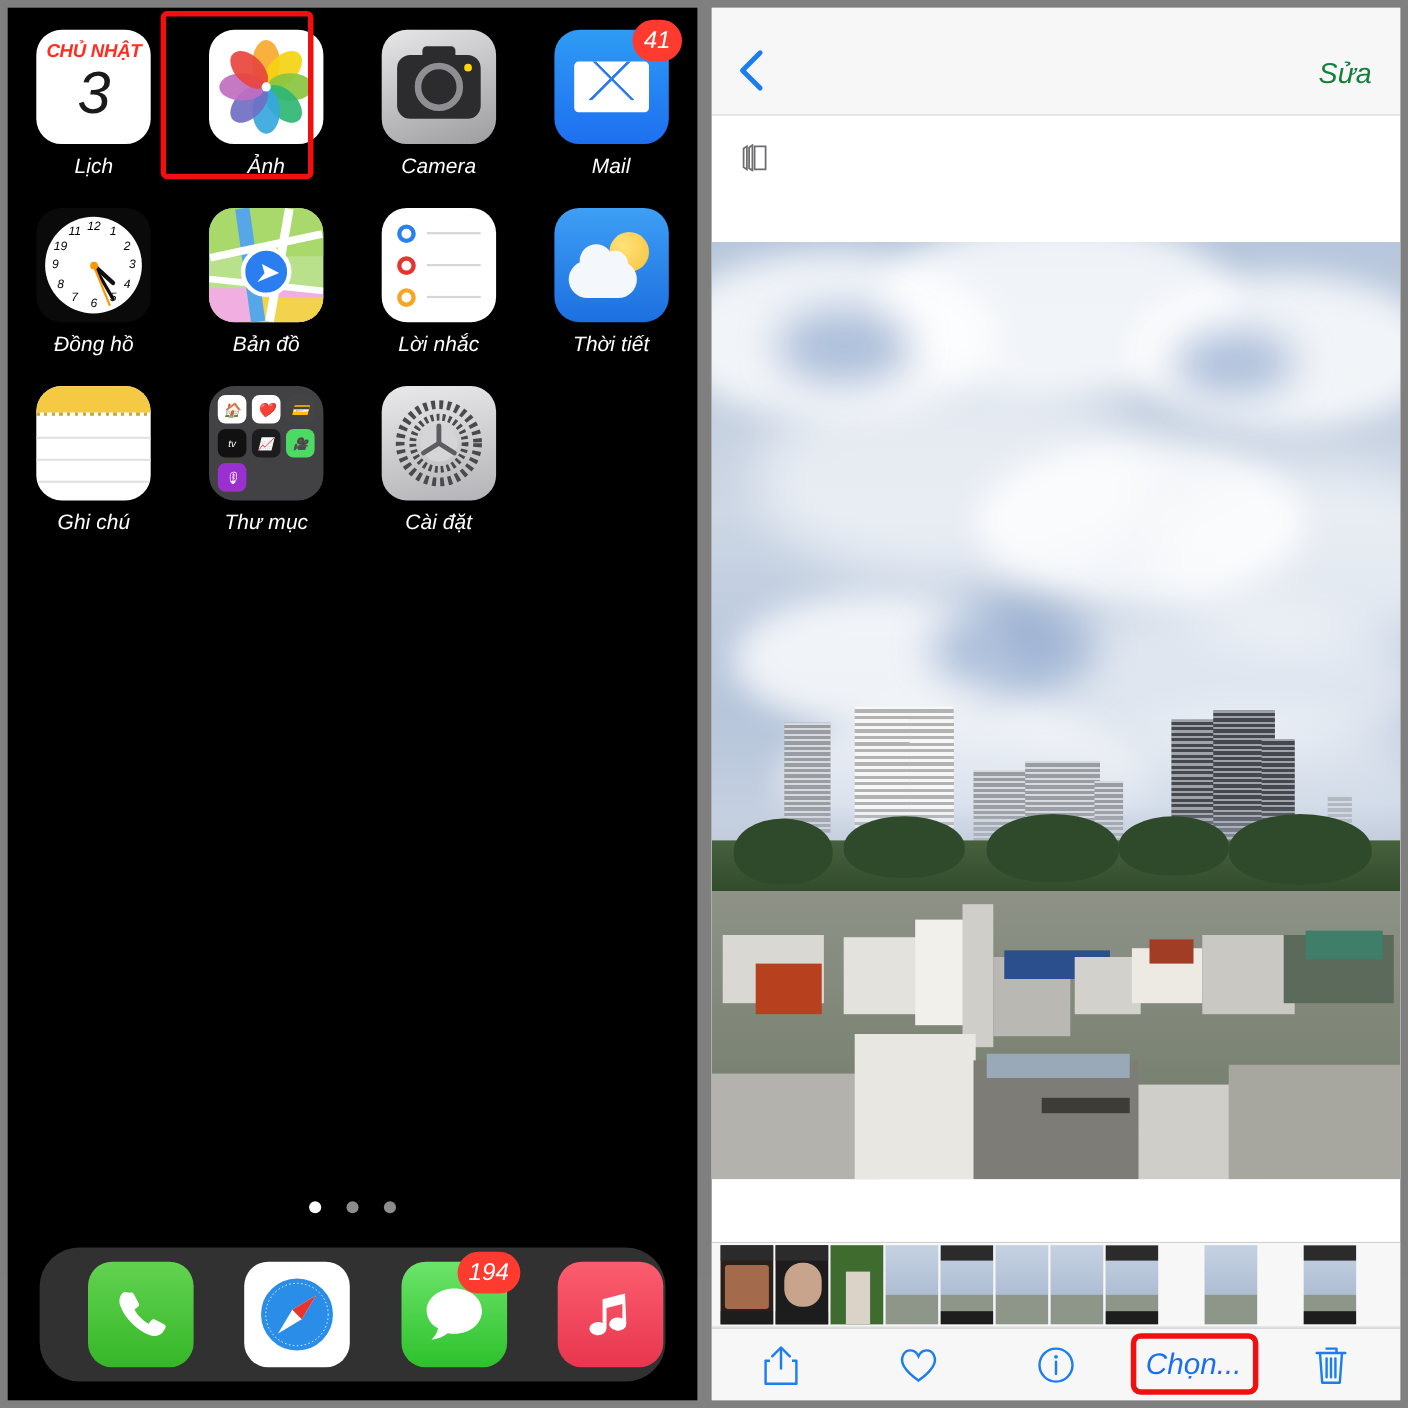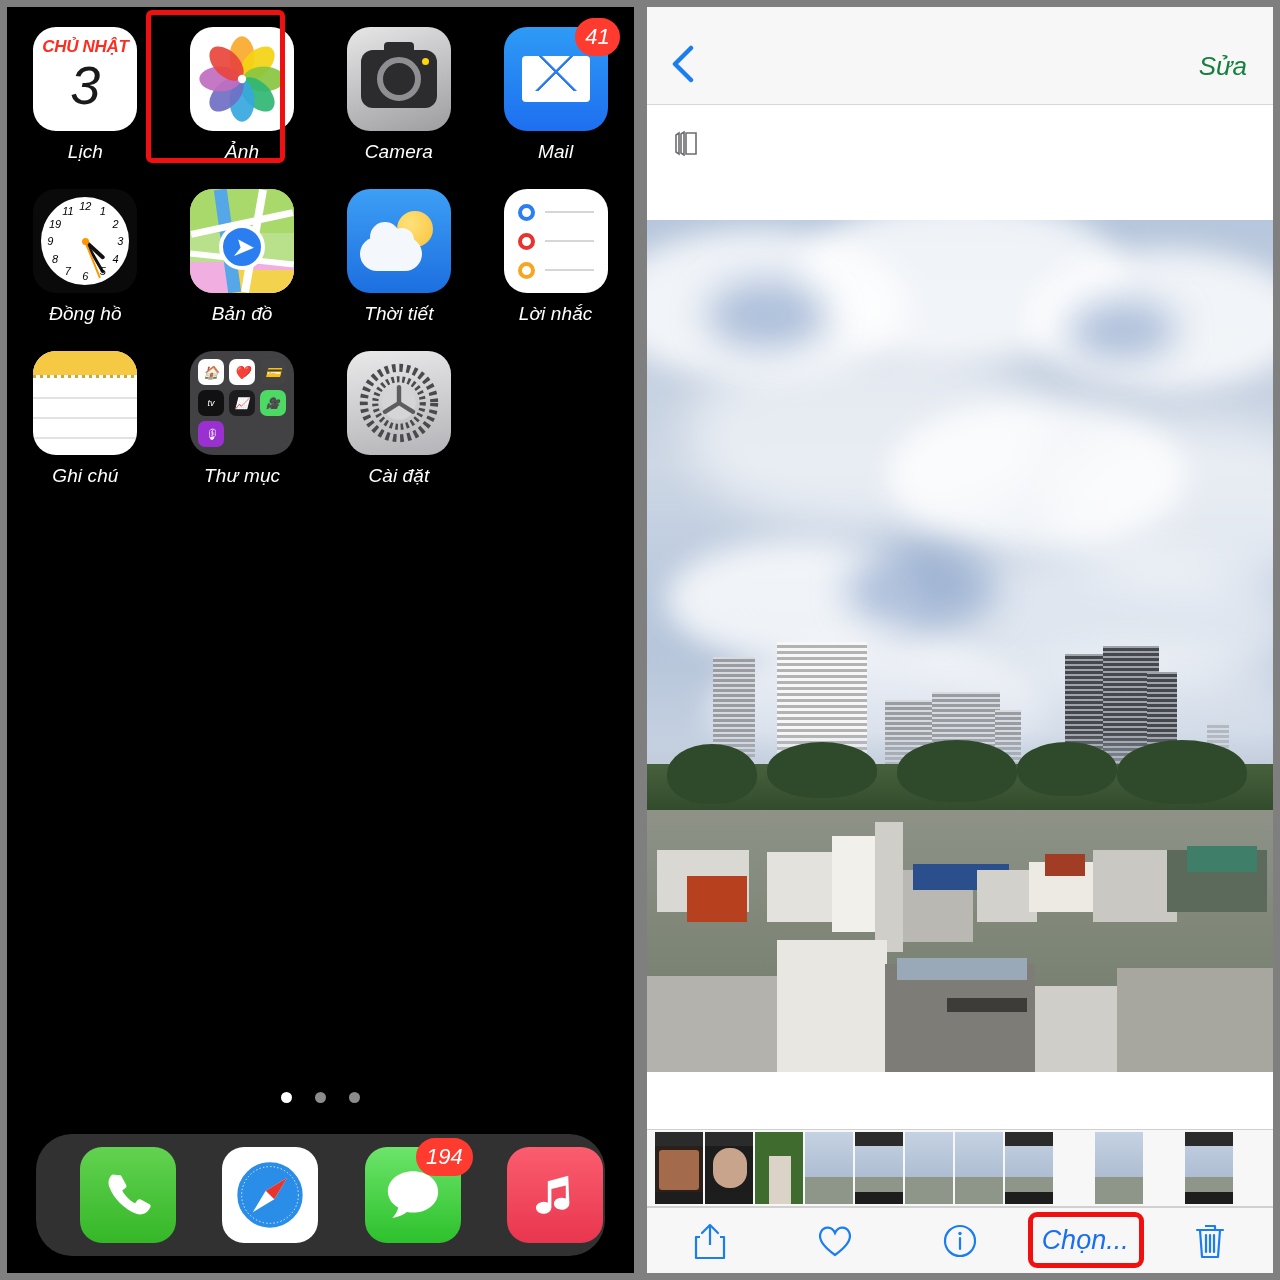--- a/index.html
+++ b/index.html
@@ -310,46 +310,46 @@
               <div class="m-badge">
                   <span>➤</span>
                 </div>
             </div>
           </div>
           <div class="app-label">Bản đồ</div>
         </div>
 
         <div class="app-cell">
           <div class="app-icon-wrap">
-            <div class="app-icon ic-weather">
-              <div class="w-sun"></div>
-                <div class="w-cloud"></div>
-            </div>
-          </div>
-          <div class="app-label">Thời tiết</div>
-        </div>
-
-        <div class="app-cell">
-          <div class="app-icon-wrap">
             <div class="app-icon ic-rem">
               <div class="rem-row">
                   <div class="rem-dot" style="border-color:#2b7ff0"></div>
                   <div class="rem-line"></div>
                 </div>
               <div class="rem-row">
                   <div class="rem-dot" style="border-color:#e8342c"></div>
                   <div class="rem-line"></div>
                 </div>
               <div class="rem-row">
                   <div class="rem-dot" style="border-color:#f5a623"></div>
                   <div class="rem-line"></div>
                 </div>
             </div>
           </div>
           <div class="app-label">Lời nhắc</div>
+        </div>
+
+        <div class="app-cell">
+          <div class="app-icon-wrap">
+            <div class="app-icon ic-weather">
+              <div class="w-sun"></div>
+                <div class="w-cloud"></div>
+            </div>
+          </div>
+          <div class="app-label">Thời tiết</div>
         </div>
       </div>
 
       <div class="app-row">
 
         <div class="app-cell">
           <div class="app-icon-wrap">
             <div class="app-icon ic-notes">
               <div class="n-top"></div>
                 <div class="n-perf"></div>

